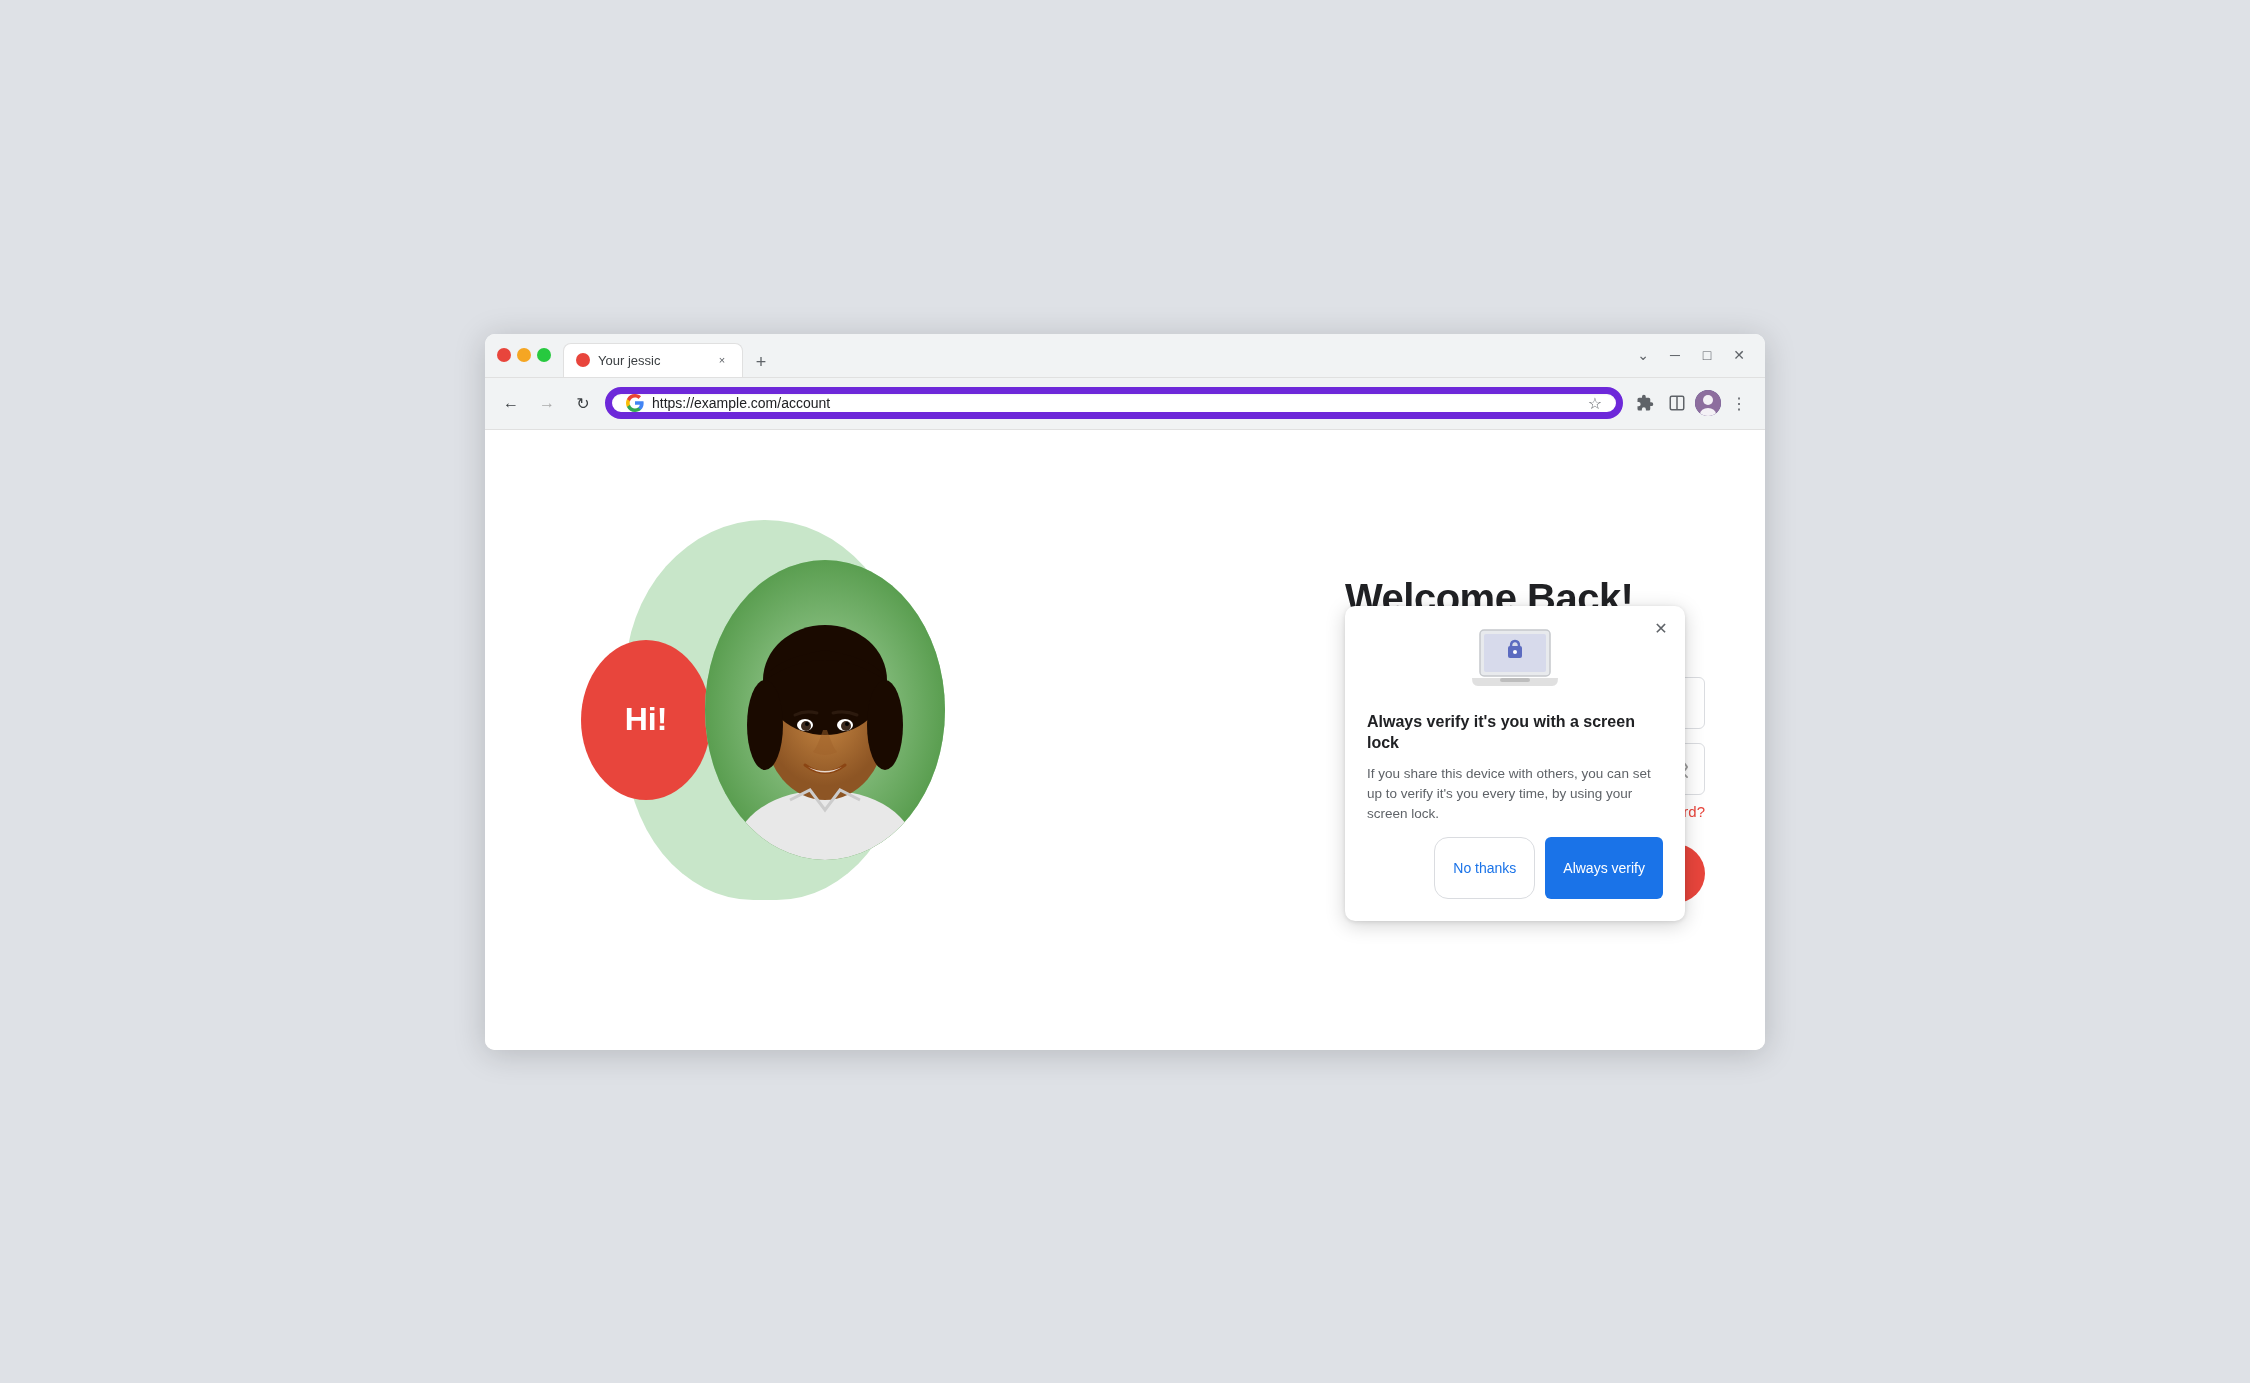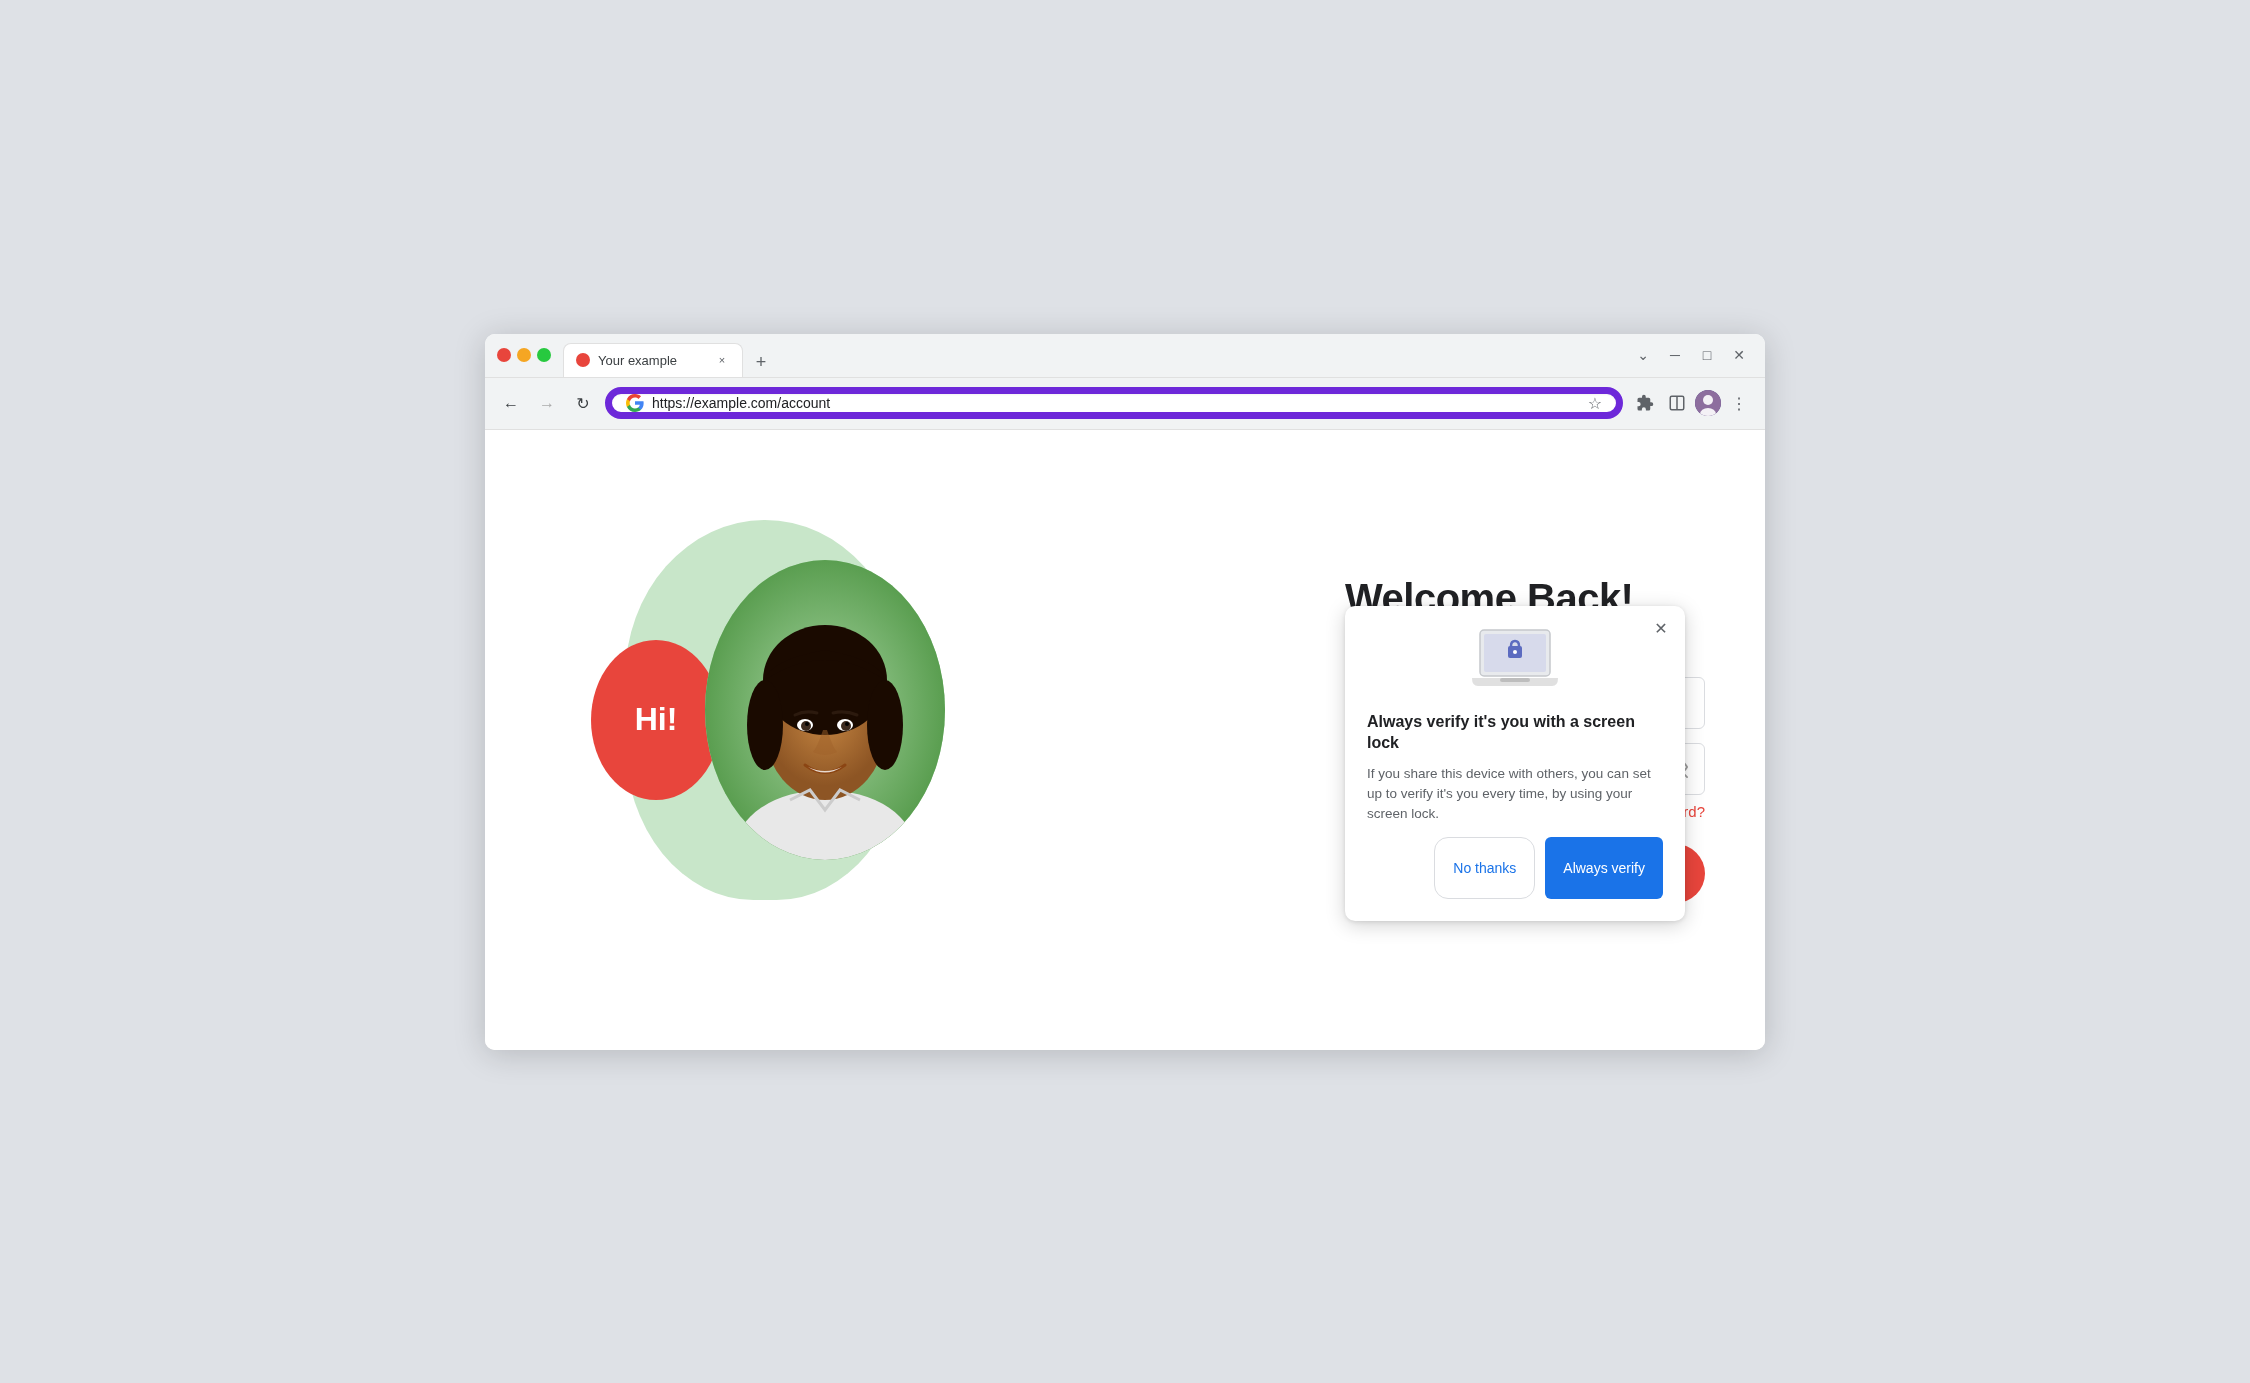--- a/index.html
+++ b/index.html
@@ -212,21 +212,21 @@
       border-radius: 60% 60% 55% 55% / 50% 50% 50% 50%;
       left: 80px;
       top: 20px;
     }
     .red-blob {
       position: absolute;
       width: 130px;
       height: 160px;
       background: #e8453c;
       border-radius: 50%;
-      left: 46px;
+      left: 36px;
       top: 140px;
       display: flex;
       align-items: center;
       justify-content: center;
       z-index: 2;
     }
     .hi-text {
       color: #fff;
       font-size: 32px;
       font-weight: 700;
@@ -407,21 +407,21 @@
   <div class="title-bar">
     <div class="window-controls">
       <span class="win-btn red"></span>
       <span class="win-btn yellow"></span>
       <span class="win-btn green"></span>
     </div>
 
     <div class="tab-bar">
       <div class="tab">
         <div class="tab-favicon"></div>
-        <span class="tab-title">Your example</span>
+        <span class="tab-title">Your jessic</span>
         <span class="tab-close">×</span>
       </div>
       <div class="new-tab-btn">+</div>
     </div>
 
     <div class="title-bar-controls">
       <div class="ctrl-btn">⌄</div>
       <div class="ctrl-btn">─</div>
       <div class="ctrl-btn">□</div>
       <div class="ctrl-btn">✕</div>

